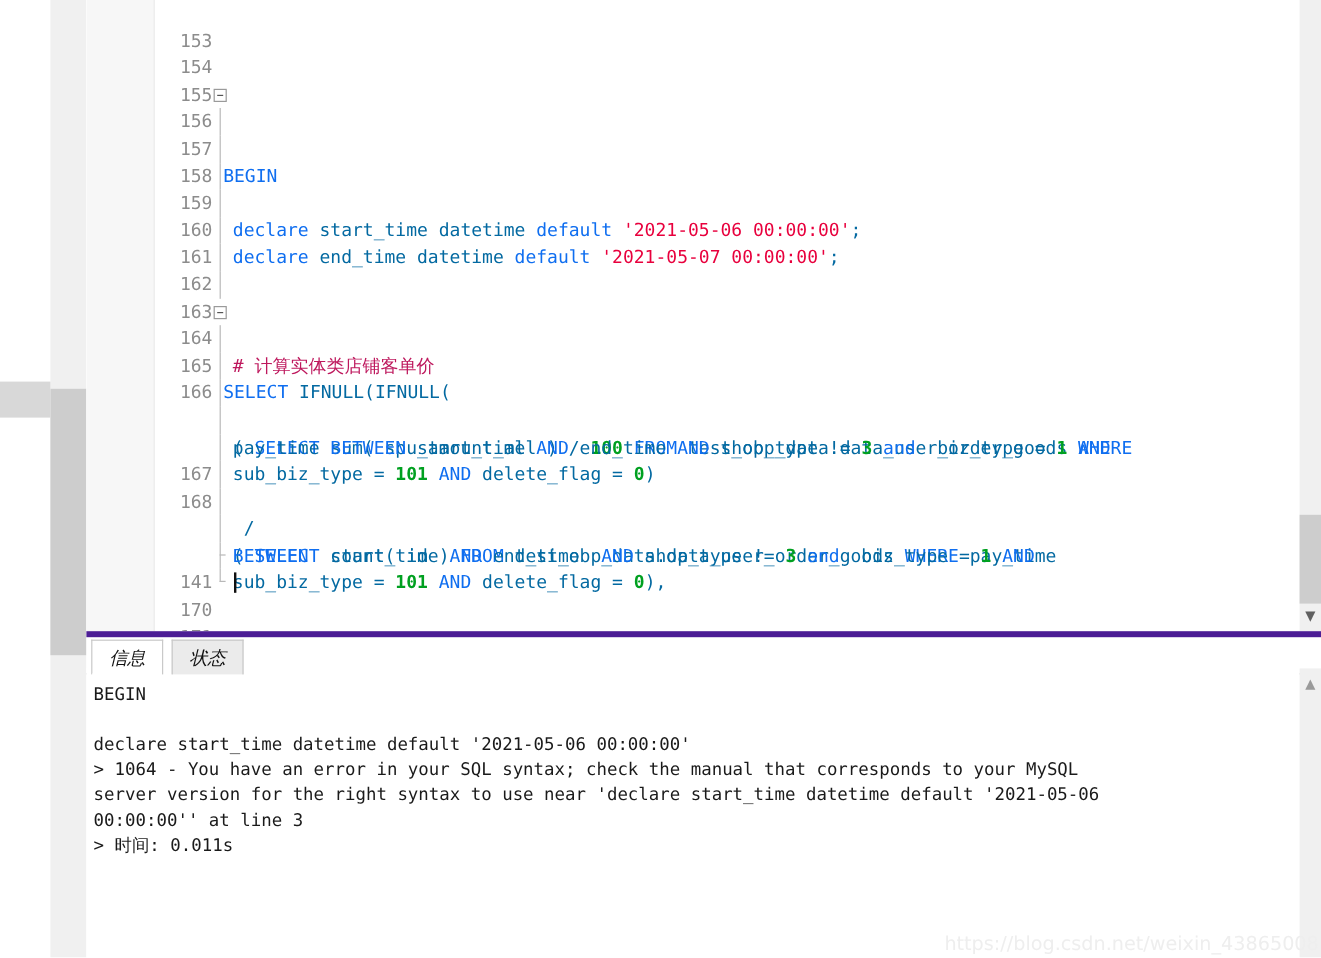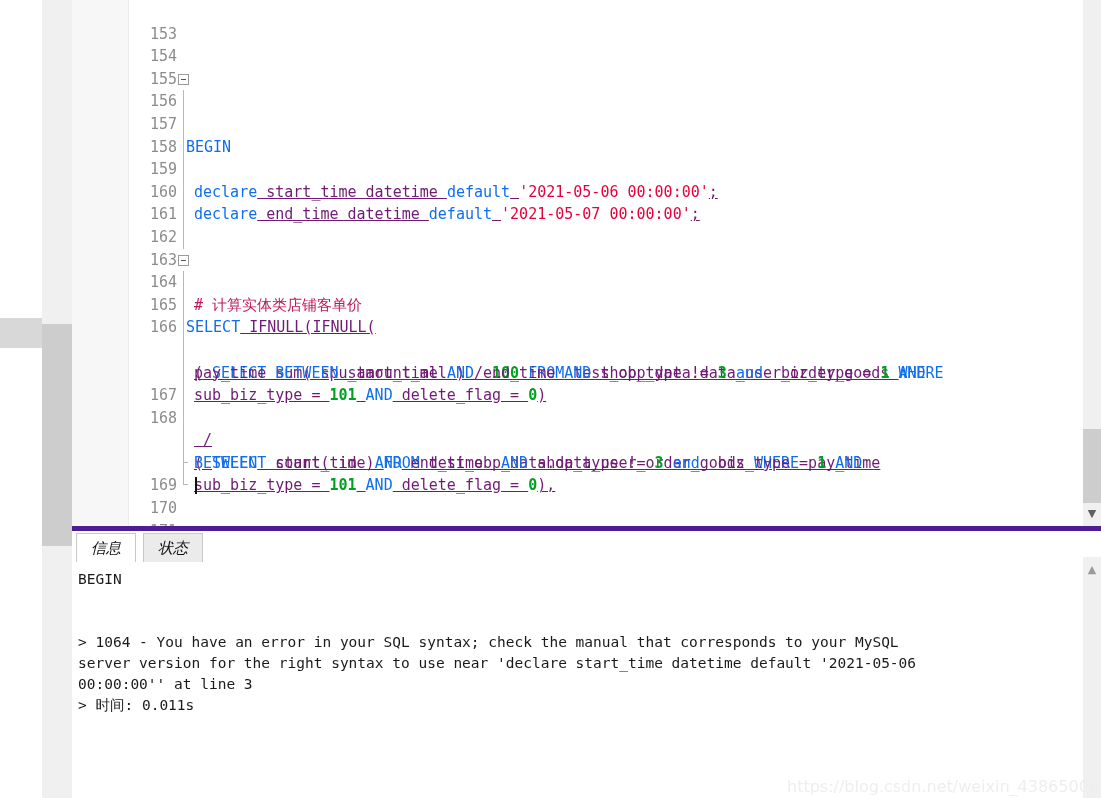--- a/index.html
+++ b/index.html
@@ -127,21 +127,21 @@
     left: 66px; top: 3px;
     width: 1.5px; height: 17px;
     background: #111111;
   }
 
   
   .kw  { color: #0f6ef0; }
   .str { color: #e8003d; text-align: center; }
   .num { color: #00a020; font-weight: bold; }
   .cmt { color: #be185d; }
-  .pl  { color: #701a75; text-decoration: underline; }
+  .pl  { color: #0369a1; }
 
   
   .ed-scroll-track {
     position: absolute; left: 1083px; top: 0;
     width: 18px; height: 526px;
     background: #f0f0f0;
   }
   .ed-scroll-thumb {
     position: absolute; left: 1083px; top: 429px;
     width: 18px; height: 74px;
@@ -346,21 +346,21 @@
       <div class="row">
         <span class="foldline"></span>
         <span class="code indent"><span class="kw">BETWEEN</span><span class="pl">  start_time </span><span class="kw">AND</span><span class="pl"> end_time  </span><span class="kw">AND</span><span class="pl"> shop_type != </span><span class="num">3</span><span class="pl"> </span><span class="kw">and</span><span class="pl">  biz_type = </span><span class="num">1</span><span class="pl"> </span><span class="kw">AND</span></span>
       </div>
       <div class="row">
         <span class="foldline"></span>
         <span class="code indent"><span class="pl">sub_biz_type = </span><span class="num">101</span><span class="pl"> </span><span class="kw">AND</span><span class="pl"> delete_flag = </span><span class="num">0</span><span class="pl">),</span></span>
       </div>
 
       <div class="row">
-        <span class="ln">169</span>
+        <span class="ln">141</span>
         <span class="foldline"></span>
         <span class="foldtick"></span>
         
       </div>
 
       <div class="row">
         <span class="ln">170</span>
         <span class="foldend"></span>
         <span class="cursor"></span>
       </div>
@@ -379,20 +379,21 @@
 
   <div class="tabbar">
     <div class="tabbar-underline"></div>
     <div class="tab active">信息</div>
     <div class="tab inactive">状态</div>
   </div>
 
   <div class="output">
     <div class="out-line" style="top:12px">BEGIN</div>
     <div class="out-line" style="top:33px"></div>
+    <div class="out-line" style="top:54px">declare start_time datetime default '2021-05-06 00:00:00'</div>
     <div class="out-line" style="top:75px">&gt; 1064 - You have an error in your SQL syntax; check the manual that corresponds to your MySQL</div>
     <div class="out-line" style="top:96px">server version for the right syntax to use near 'declare start_time datetime default '2021-05-06</div>
     <div class="out-line" style="top:117px">00:00:00'' at line 3</div>
     <div class="out-line" style="top:138px">&gt; 时间: 0.011s</div>
   </div>
 
   <div class="out-scroll-track"></div>
   <div class="out-scroll-arrow">▲</div>
 
   <div class="watermark">https://blog.csdn.net/weixin_43865008</div>

